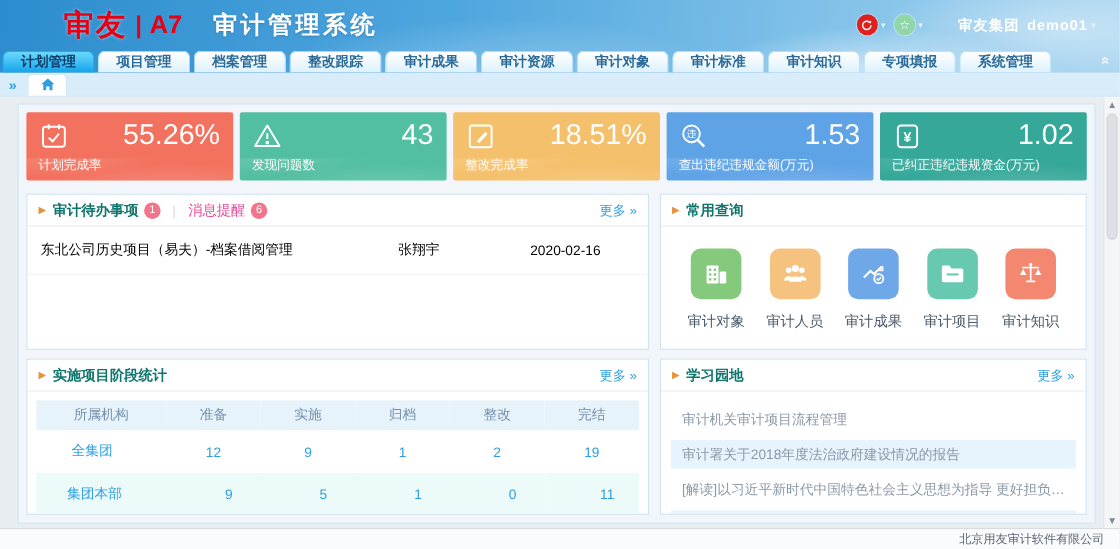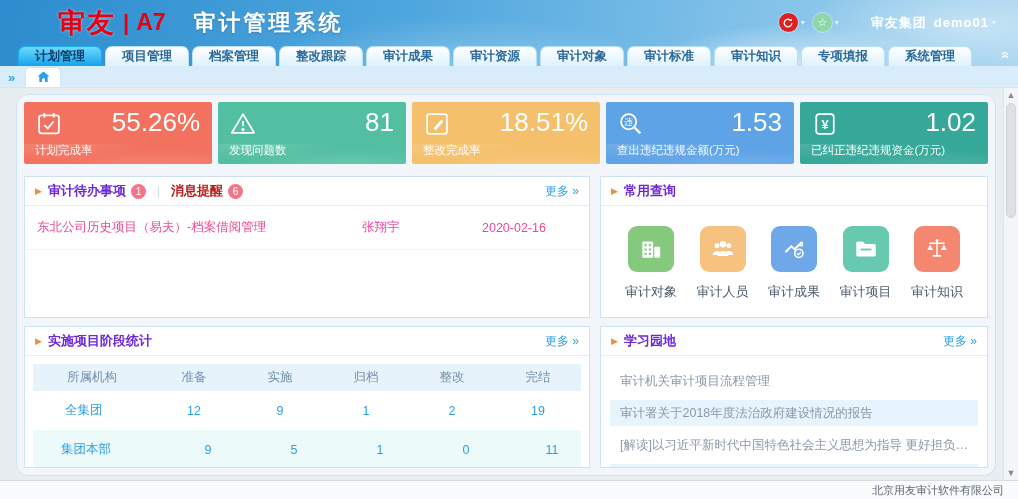--- a/index.html
+++ b/index.html
@@ -21,35 +21,35 @@
   .logo-product { color:#e60012; font-size:23px; font-weight:bold; }
   .app-title { color:#ffffff; font-size:22px; font-weight:bold; margin-left:28px; letter-spacing:3px; text-shadow:0 1px 2px rgba(40,90,140,.4); }
   .user-area { margin-left:auto; display:flex; align-items:center; color:#fff; font-size:13px; font-weight:bold; }
   .circle-btn { width:19px; height:19px; border-radius:50%; display:inline-flex; align-items:center; justify-content:center; cursor:pointer; }
   .circle-btn.red { background:#e01f1f; box-shadow:0 0 0 1px rgba(255,255,255,.35); }
   .circle-btn.green { background:#8fd6a8; box-shadow:0 0 0 1px rgba(255,255,255,.35); }
   .caret { color:#e8f4fc; font-size:8px; margin:0 8px 0 3px; cursor:pointer; }
   .org-user { cursor:pointer; letter-spacing:1px;margin-left:24px; }
 
   
-  .tab-row { position:absolute; bottom:0; left:18px; right:30px; display:flex; align-items:flex-end; }
+  .tab-row { position:absolute; bottom:0; left:2px; right:30px; display:flex; align-items:flex-end; }
   .tab { height:20px; line-height:19px; padding:0 16px; margin-right:3px; cursor:pointer;
     background:linear-gradient(#ffffff,#ddf1fd); color:#2b6a99; font-size:12.5px; font-weight:bold;
     border:1px solid #b9e0f5; border-bottom:none; border-radius:7px 7px 0 0; white-space:nowrap; }
   .tab.active { background:linear-gradient(#6cdafd,#14a3ec); color:#0e3f6b; border-color:#22abef; }
   .collapse-chevron { position:absolute; right:-22px; bottom:3px; color:#f0f8fd; font-size:14px; font-weight:bold; display:inline-block; transform:rotate(90deg); cursor:pointer; }
 
   
   .breadcrumb-bar { height:22px; background:#d8ecfa; border-bottom:1px solid #cfe6f5; display:flex; align-items:flex-end; padding-left:8px; }
   .expand-arrows { color:#2e9fe0; font-size:13px; font-weight:bold; margin:0 10px 2px 0; cursor:pointer; }
   .home-tab { width:36px; height:20px; background:#fff; border:1px solid #cfe6f5; border-bottom:1px solid #fff; border-radius:5px 5px 0 0; display:flex; align-items:center; justify-content:center; cursor:pointer; }
 
   
   .content { position:absolute; top:88px; bottom:19px; left:0; right:0; background:#e8edf2; padding:6px 22px 4px 16px; }
-  .board { height:100%; background:#f2f6fa; border:1px solid #cfe4f2; border-radius:12px; padding:7px; display:flex; flex-direction:column; }
+  .board { height:100%; background:#f2f6fa; border:1px solid #cfe4f2; border-radius:2px; padding:7px; display:flex; flex-direction:column; }
 
   .cards-row { display:flex; gap:6px; margin-bottom:12px; }
   .card { flex:1; height:62px; position:relative; color:#fff; border-radius:2px; overflow:hidden; cursor:pointer; }
   .card::after { content:""; position:absolute; left:0; right:0; bottom:0; height:20px; pointer-events:none;
     background: radial-gradient(130px 26px at 15% -10%, rgba(255,255,255,.14), transparent 70%),
                 radial-gradient(160px 30px at 70% 130%, rgba(255,255,255,.16), transparent 70%); }
   .card .c-icon { position:absolute; left:11px; top:8px; }
   .card .c-value { position:absolute; right:12px; top:5px; font-size:26px; }
   .card .c-label { position:absolute; left:11px; bottom:6px; font-size:11.5px; opacity:.96; white-space:nowrap; }
   .card.c0 { background:#f3725f; } .card.c1 { background:#53bfa2; } .card.c2 { background:#f5c06b; }
@@ -57,28 +57,28 @@
 
   .panels-row { display:flex; gap:10px; }
   .row1 { height:142px; margin-bottom:8px; }
   .row2 { flex:1; min-height:0; }
   .panel { background:#fff; border:1px solid #cde3f1; overflow:hidden; }
   .panel.left { width:566px; flex:none; }
   .panel.right { flex:1; }
 
   .panel-header { height:29px; display:flex; align-items:center; padding:0 10px; border-bottom:1px solid #ececec; font-size:13px; }
   .ph-arrow { color:#e8913c; font-size:9px; margin-right:6px; }
-  .ph-title { color:#6d28d9; font-weight:bold; }
-  .ph-title.sub { color:#b91c1c; font-weight:bold; cursor:pointer; }
+  .ph-title { color:#0f766e; font-weight:bold; }
+  .ph-title.sub { color:#ec4899; font-weight:normal; cursor:pointer; }
   .badge { background:#f2758b; color:#fff; border-radius:50%; min-width:15px; height:15px; line-height:15px; text-align:center; font-size:10px; margin-left:5px; display:inline-block; }
   .ph-sep { color:#d8d8d8; margin:0 11px; font-size:12px; }
   .more-link { margin-left:auto; color:#2e9fe0; font-size:12px; cursor:pointer; }
 
   
-  .todo-row { display:flex; align-items:center; padding:13px 12px; font-size:12.5px; color:#ec4899; border-bottom:1px solid #f4f4f4; }
+  .todo-row { display:flex; align-items:center; padding:13px 12px; font-size:12.5px; color:#000000; border-bottom:1px solid #f4f4f4; }
   .todo-title { flex:1; cursor:pointer; }
   .todo-person { width:120px; }
   .todo-date { width:95px; text-align:left; padding-right:4px; }
 
   
   .quick-body { display:flex; justify-content:space-between; padding:20px 24px 0 24px; }
   .quick-item { display:flex; flex-direction:column; align-items:center; cursor:pointer; }
   .quick-icon { width:46px; height:46px; border-radius:9px; display:flex; align-items:center; justify-content:center; }
   .quick-label { margin-top:11px; font-size:13px; color:#4a5a6a; }
   .q0 { background:#85c97c; color:#85c97c; } .q1 { background:#f5c37f; color:#f5c37f; }
@@ -176,21 +176,21 @@
         <span class="c-label">计划完成率</span>
       </div>
       <div class="card c1">
         <span class="c-icon">
           <svg width="28" height="28" viewBox="0 0 24 24" fill="none" stroke="#fff" stroke-width="1.5">
             <path d="M12 3.5 L21.5 19.5 H2.5 Z" stroke-linejoin="round"></path>
             <line x1="12" y1="9.5" x2="12" y2="14"></line>
             <circle cx="12" cy="16.8" r="0.7" fill="#fff"></circle>
           </svg>
         </span>
-        <span class="c-value">81</span>
+        <span class="c-value">43</span>
         <span class="c-label">发现问题数</span>
       </div>
       <div class="card c2">
         <span class="c-icon">
           <svg width="28" height="28" viewBox="0 0 24 24" fill="none" stroke="#fff" stroke-width="1.5">
             <rect x="3.5" y="3.5" width="17" height="17" rx="2"></rect>
             <path d="M9 15.6 L15.6 8.4 L17.4 10.2 L10.8 17.4 Z" fill="#fff" stroke="none"></path>
           </svg>
         </span>
         <span class="c-value">18.51%</span>

